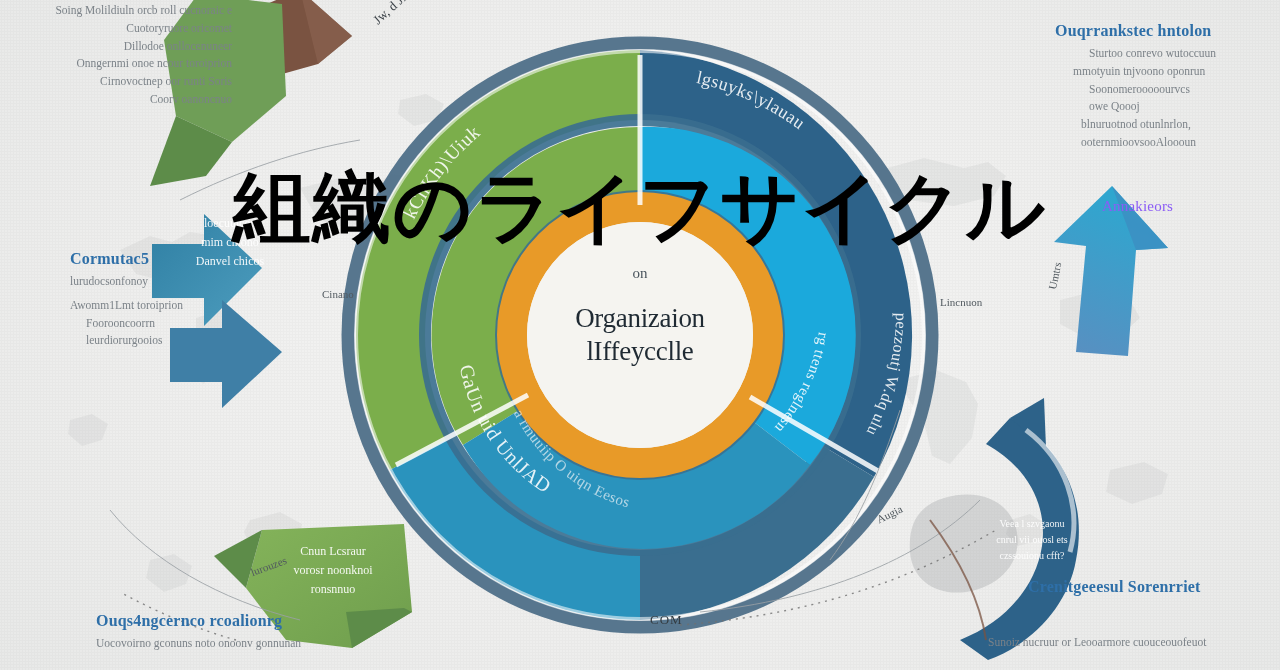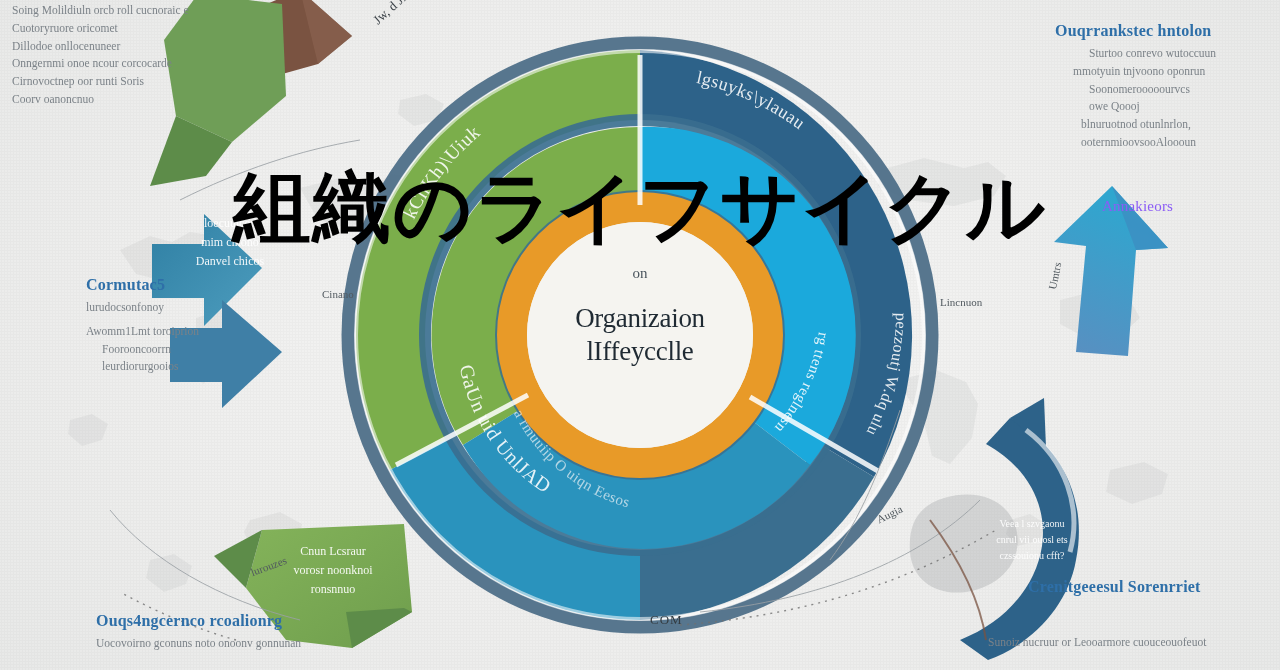--- a/index.html
+++ b/index.html
@@ -60,21 +60,21 @@
   .note{position:absolute;pointer-events:none;}
   .note .head{
     font-family:"Liberation Serif", serif;
     color:#2e6fa8;font-size:16px;font-weight:700;
     letter-spacing:.2px;margin-bottom:5px;white-space:nowrap;
   }
   .note .line{
     font-family:"Liberation Serif", serif;
     color:#7b8288;font-size:11.5px;line-height:1.55;white-space:nowrap;
   }
-  .note.right  .head,.note.right  .line{text-align:left;padding-left:12px;}
+  .note.right  .head,.note.right  .line{text-align:right;}
 
   
   .callout-text{
     position:absolute;pointer-events:none;
     font-family:"Liberation Serif", serif;
     color:#ffffff;font-size:12px;line-height:1.6;
     text-align:center;opacity:.92;white-space:nowrap;
   }
   .arrow-tag{
     position:absolute;pointer-events:none;
@@ -273,36 +273,36 @@
     </g>
     <g stroke="#7a5341" stroke-width="2" fill="none" opacity=".75">
       <path d="M930 520 C960 560 980 600 986 640"></path>
     </g>
   </svg>
 
   <div class="note right" style="left:0px; top:2px; width:232px;">
     <div class="line">Soing Molildiuln orcb roll cucnoraic e</div>
     <div class="line">Cuotoryruore oricomet</div>
     <div class="line">Dillodoe onllocenuneer</div>
-    <div class="line">Onngernmi onoe ncour corcocarde</div>
+    <div class="line">Onngernmi onoe ncour toroiprion</div>
     <div class="line">Cirnovoctnep oor runti Soris</div>
     <div class="line">Coorv oanoncnuo</div>
   </div>
 
   <div class="note" style="left:1055px; top:22px; width:250px;">
     <div class="head">Ouqrrankstec hntolon</div>
     <div class="line" style="padding-left:34px">Sturtoo conrevo wutoccuun</div>
     <div class="line" style="padding-left:18px">mmotyuin tnjvoono oponrun</div>
     <div class="line" style="padding-left:34px">Soonomerooooourvcs</div>
     <div class="line" style="padding-left:34px">owe Qoooj</div>
     <div class="line" style="padding-left:26px">blnuruotnod otunlnrlon,</div>
     <div class="line" style="padding-left:26px">ooternmioovsooAloooun</div>
   </div>
 
-  <div class="note" style="left:86px; top:250px; width:200px;margin-top:26px;">
+  <div class="note" style="left:70px; top:250px; width:200px;">
     <div class="head">Cormutac5</div>
     <div class="line">lurudocsonfonoy</div>
     <div class="line" style="margin-top:6px">Awomm1Lmt toroiprion</div>
     <div class="line" style="padding-left:16px">Foorooncoorrn</div>
     <div class="line" style="padding-left:16px">leurdiorurgooios</div>
   </div>
 
   <div class="arrow-tag" style="left:1102px; top:198px;">Annakieors</div>
   <div class="tiny-tag" style="left:1046px; top:288px; transform:rotate(-78deg); transform-origin:left top;">Umtrs</div>
 

